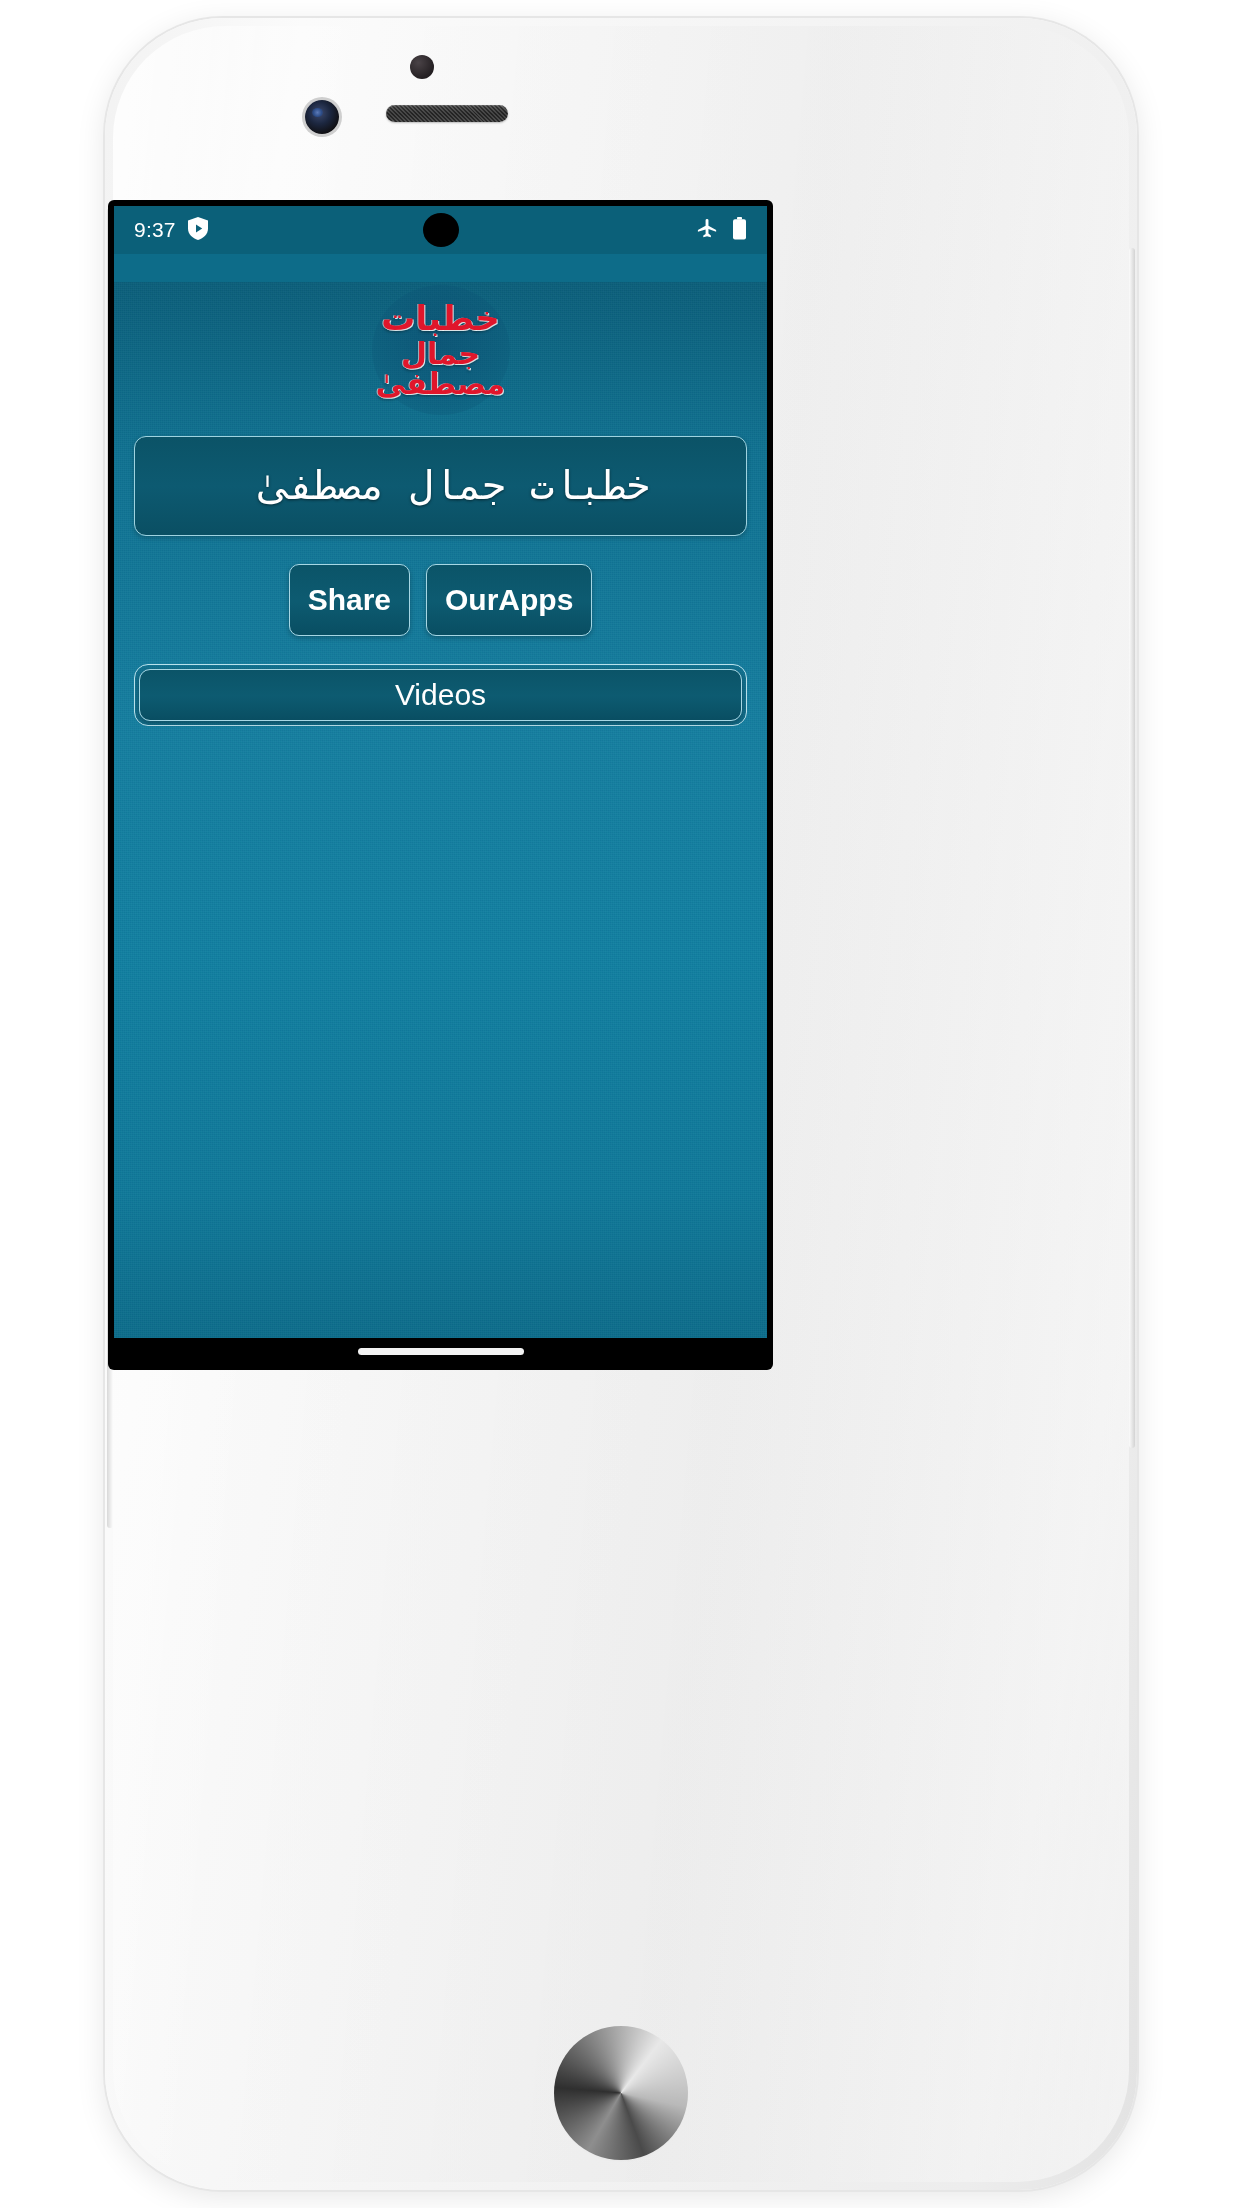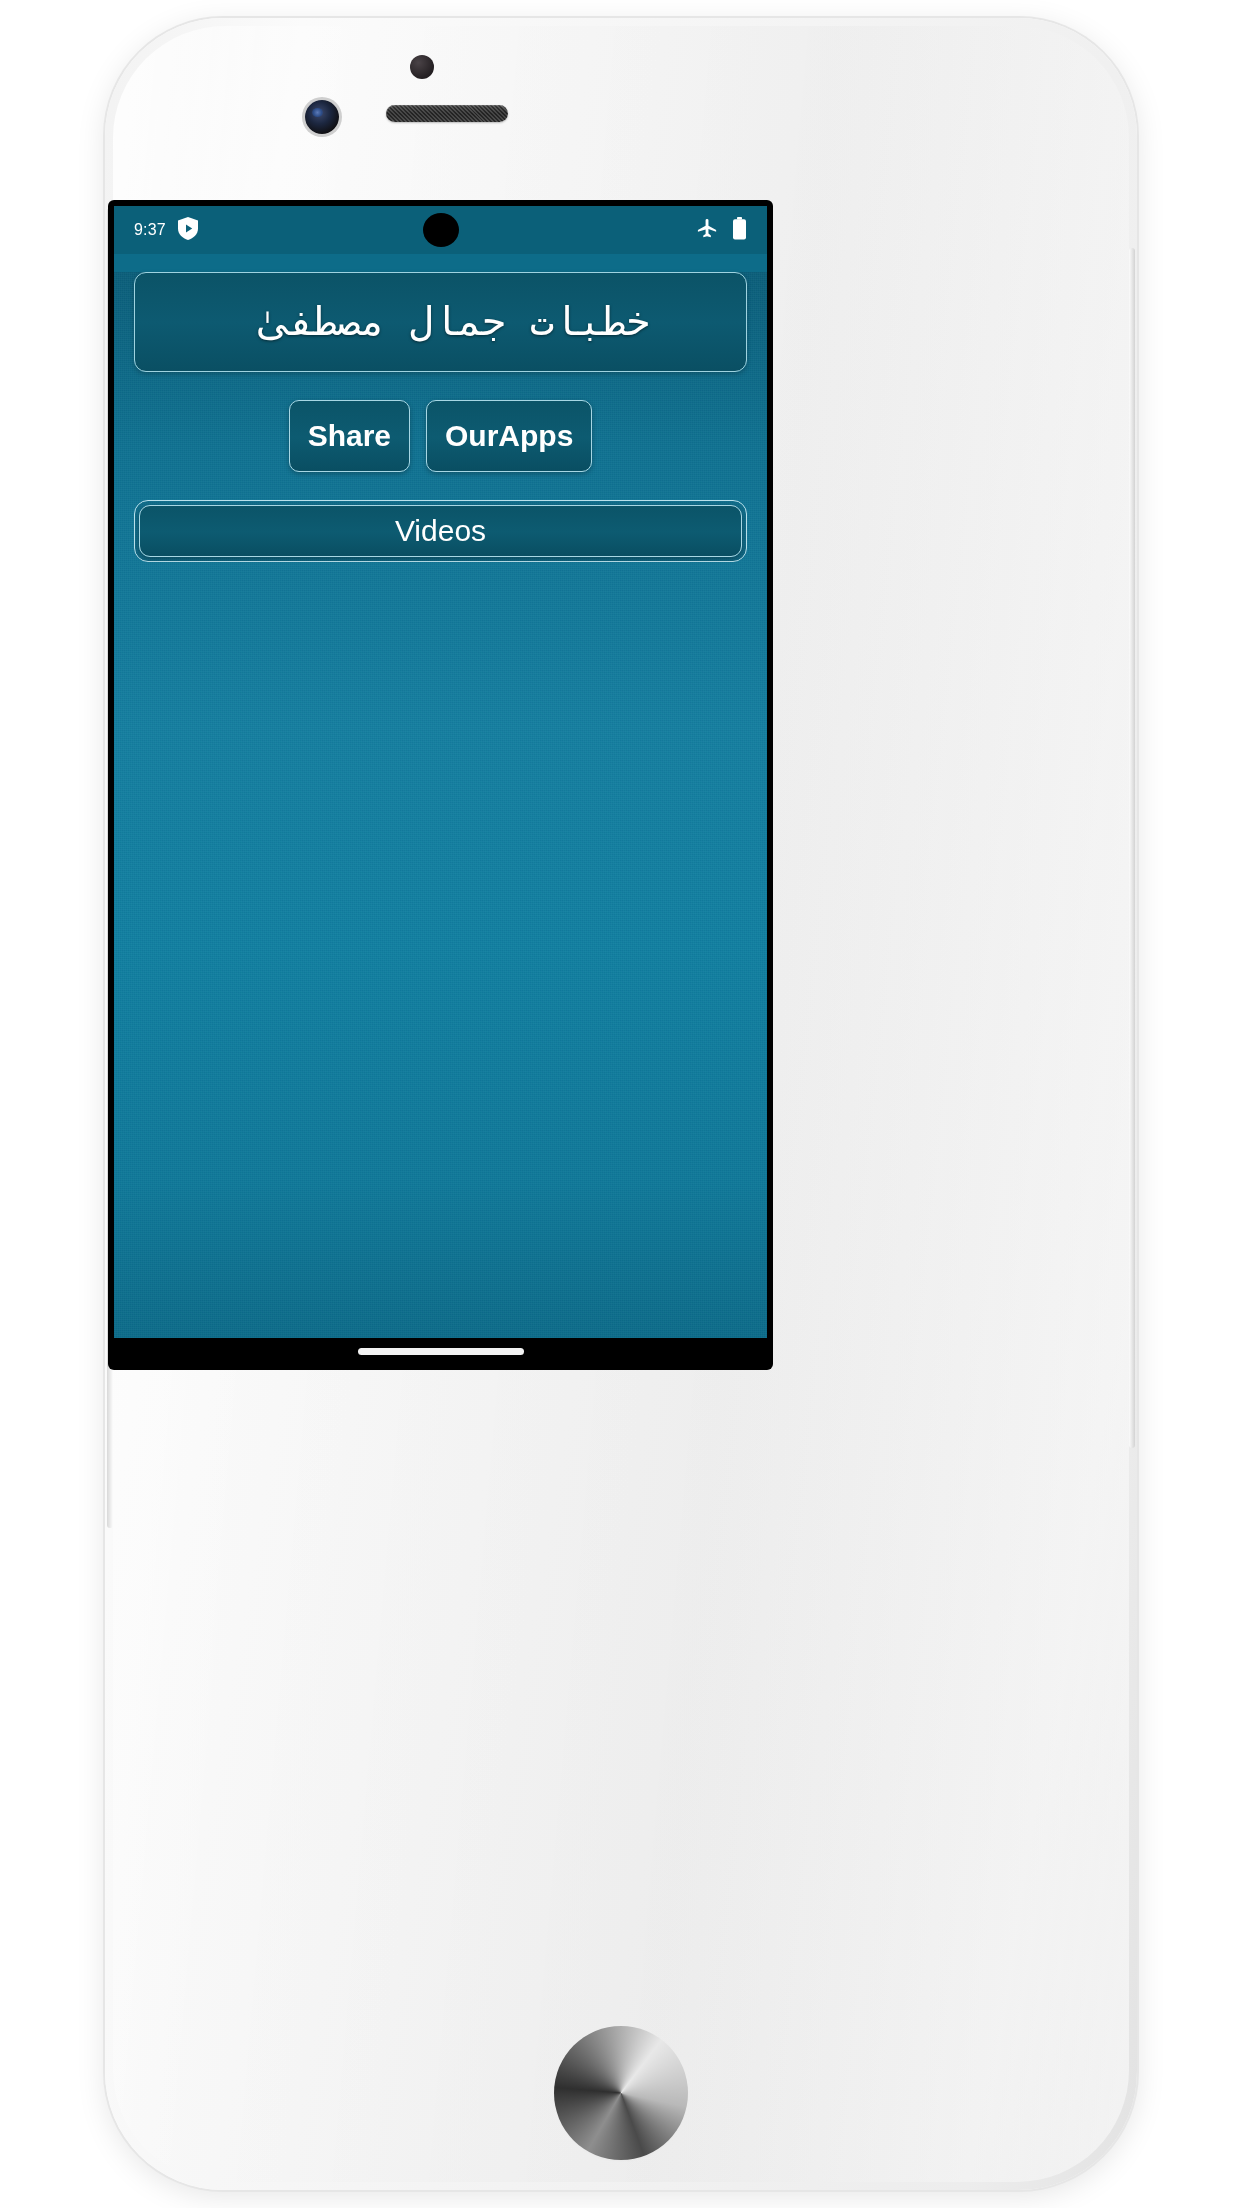--- a/index.html
+++ b/index.html
@@ -111,21 +111,21 @@
     position: relative;
     height: 48px;
     background: #0b6079;
     display: flex;
     align-items: center;
     padding: 0 20px;
     color: #ffffff;
     box-sizing: border-box;
   }
   .sb-left { display: flex; align-items: center; gap: 12px; }
-  .sb-time { font-size: 16px; letter-spacing: 0.2px; }
+  .sb-time { font-size: 21px; letter-spacing: 0.2px; }
   .sb-right { margin-left: auto; display: flex; align-items: center; gap: 13px; }
   .punchhole {
     position: absolute;
     left: 50%; top: 50%;
     transform: translate(-50%, -50%);
     width: 36px; height: 34px;
     border-radius: 50%;
     background: #000000;
   }
   .icon-shield, .icon-plane, .icon-battery { display: block; }
@@ -343,20 +343,27 @@
             <svg width="15" height="23" viewBox="0 0 15 23">
               <rect x="5" y="0" width="5" height="2.6" rx="0.8" fill="#ffffff"></rect>
               <rect x="1" y="2.2" width="13" height="20.3" rx="2" fill="#ffffff"></rect>
             </svg>
           </span>
         </div>
       </div>
 
       <div class="app-body">
 
+        <div class="logo-wrap">
+          <div class="logo-disc"></div>
+          <div class="logo-text">
+            <div class="logo-line1">خطبات</div>
+            <div class="logo-line2">جمال مصطفیٰ</div>
+          </div>
+        </div>
 
         <div class="title-banner">
           <span class="title-text">خطبات جمال مصطفیٰ</span>
         </div>
 
         <div class="btn-row">
           <div class="btn">Share</div>
           <div class="btn">OurApps</div>
         </div>
 

